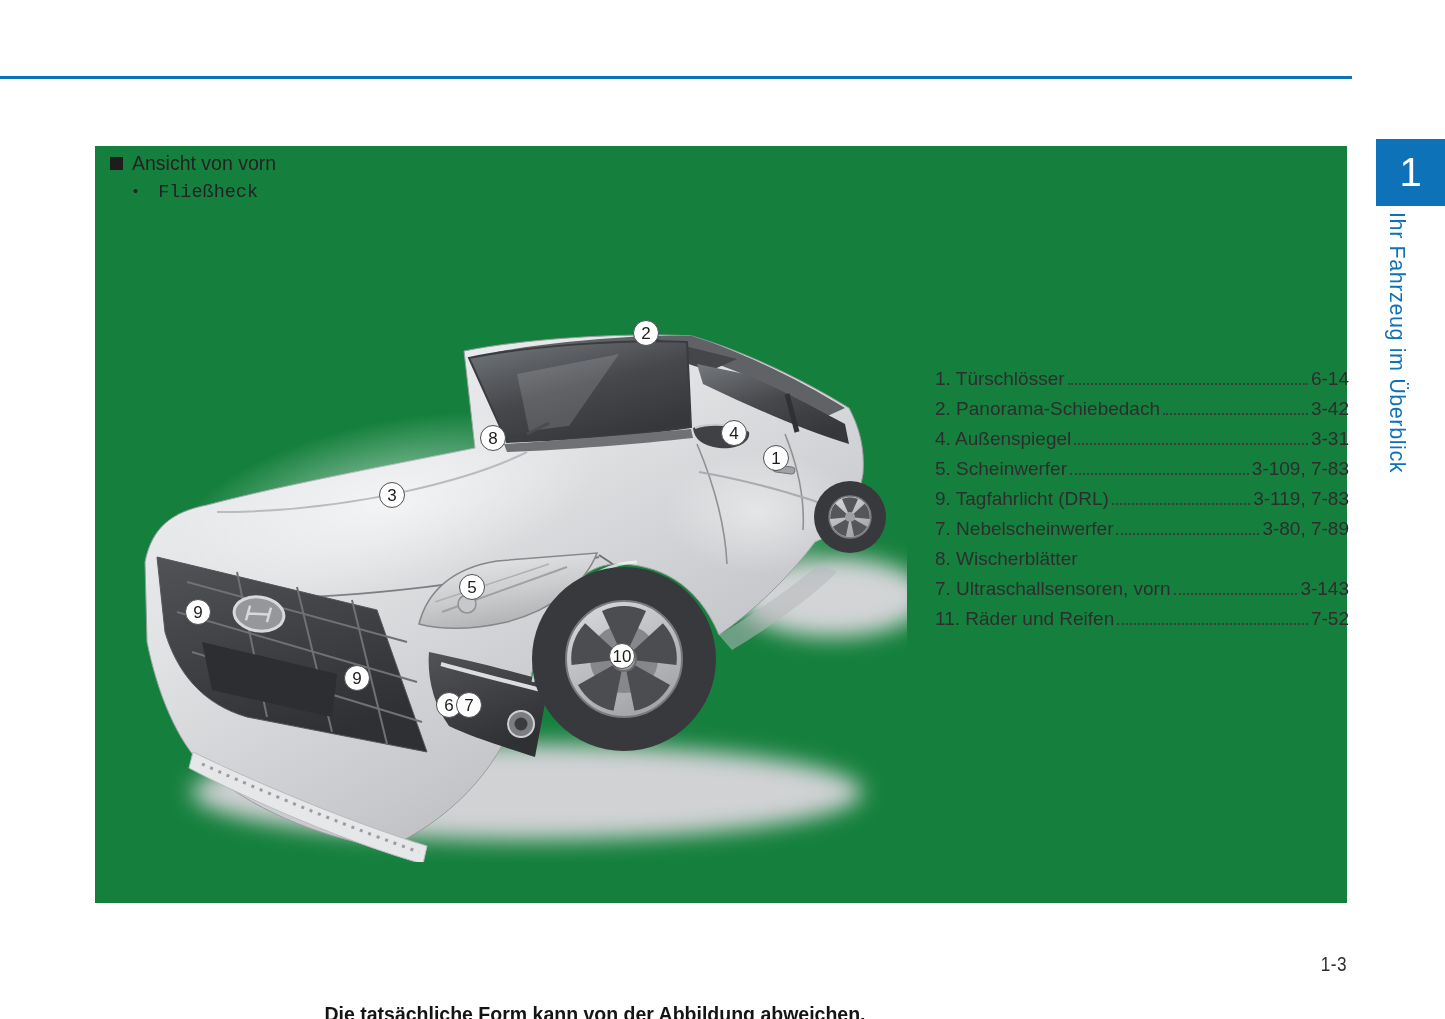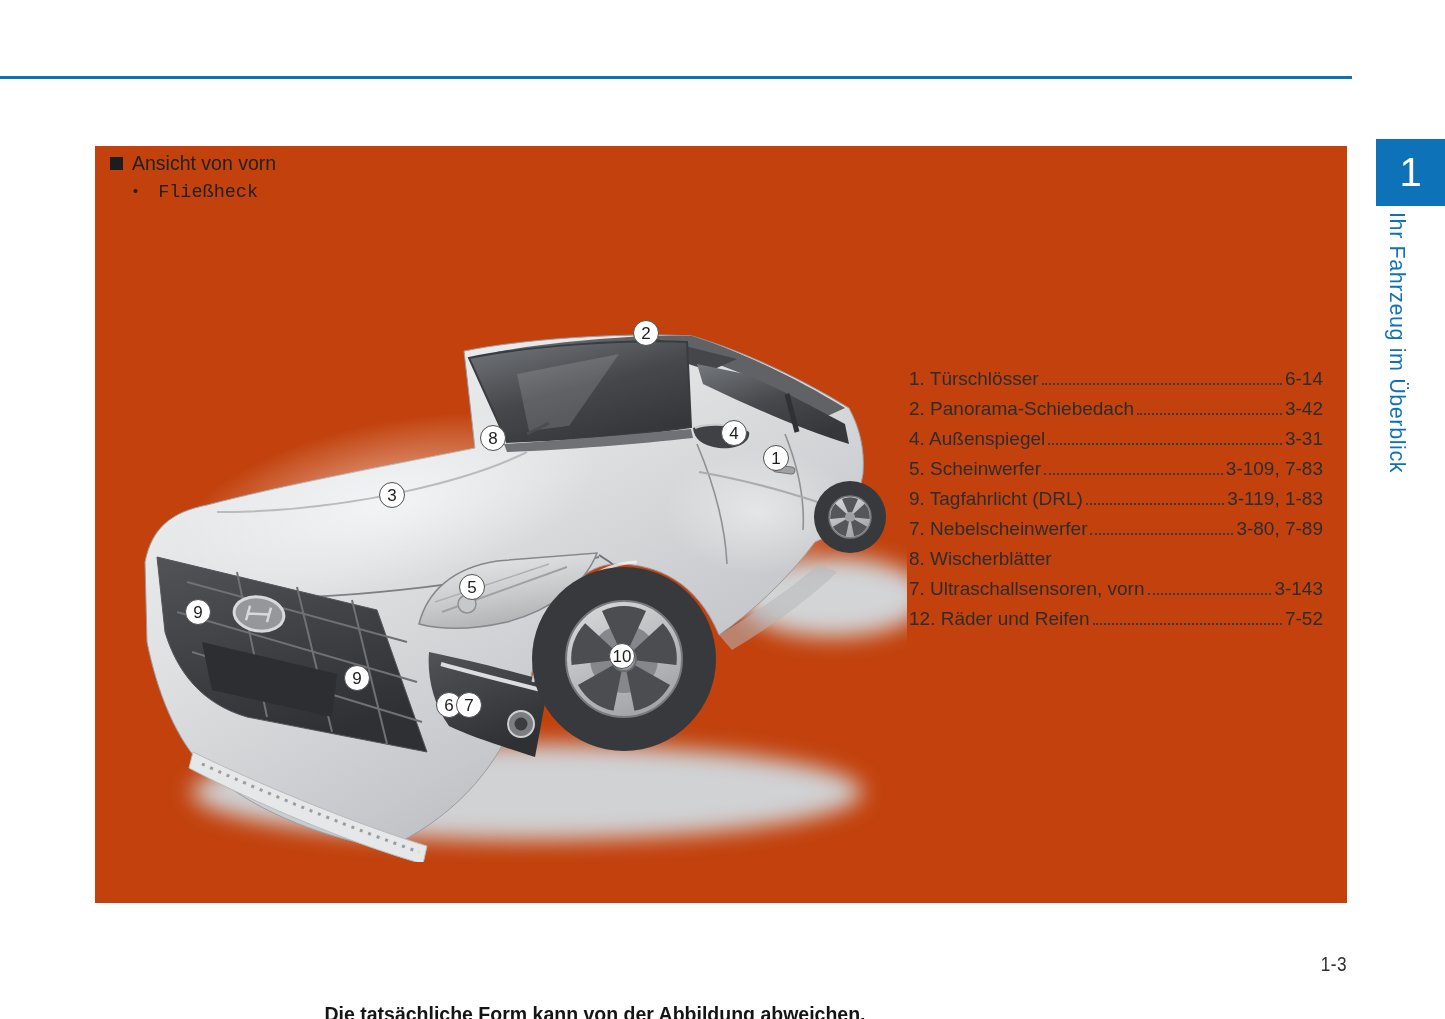--- a/index.html
+++ b/index.html
@@ -22,42 +22,42 @@
 
   .car-wrap{position:absolute;left:2px;top:66px;width:810px;height:650px;}
 
   .callout{position:absolute;width:26px;height:26px;border-radius:50%;background:#ffffff;
     border:1.6px solid #4f4f4f;color:#1d1d1d;font-size:17px;line-height:25px;text-align:center;
     box-sizing:border-box;z-index:5;}
 
   .fig-caption{position:absolute;left:120px;top:857px;width:760px;text-align:center;
     font-size:19.5px;font-weight:700;color:#151515;}
 
-  .toc{position:absolute;left:909px;top:368px;width:414px;z-index:6;}
+  .toc{position:absolute;left:935px;top:368px;width:414px;z-index:6;}
   .toc-row{display:flex;align-items:baseline;height:30px;font-size:19px;color:#2d2d2d;white-space:nowrap;}
   .toc-row.sub{padding-left:23px;}
   .toc-leader{flex:1 1 auto;border-bottom:2.2px dotted #3c3c3c;margin:0 3px 4px 3px;min-width:10px;}
   .toc-pages{flex:0 0 auto;}
 
   .page-number{position:absolute;left:1200px;top:952px;width:147px;text-align:right;
     font-size:20.5px;color:#2e2e2e;transform:scaleX(0.84);transform-origin:100% 50%;letter-spacing:0.5px;}
 </style>
 </head>
 <body>
 
 <div id="page">
 
   <div class="top-rule accent-bg" style="background: rgb(14, 114, 184);"></div>
 
   <div class="chapter-tab accent-bg" style="background: rgb(14, 114, 184);">
     <span>1</span>
   </div>
   <div class="chapter-title-vert accent-fg" style="color: rgb(14, 114, 184);">Ihr Fahrzeug im Überblick</div>
 
-  <div class="figure-panel" style="background: #c2410c;">
+  <div class="figure-panel" style="background: #15803d;">
 
     <div class="fig-header">
       <span class="sq-marker"></span>
       <span>Ansicht von vorn</span>
     </div>
     <div class="fig-variant">
       <span class="bullet">•</span>
       <span>Fließheck</span>
     </div>
 
@@ -253,37 +253,37 @@
         <span class="toc-pages">3-31</span>
       </div>
       <div class="toc-row">
         <span>5. Scheinwerfer</span>
         <span class="toc-leader"></span>
         <span class="toc-pages">3-109, 7-83</span>
       </div>
       <div class="toc-row">
         <span>9. Tagfahrlicht (DRL)</span>
         <span class="toc-leader"></span>
-        <span class="toc-pages">3-119, 1-83</span>
+        <span class="toc-pages">3-119, 7-83</span>
       </div>
       <div class="toc-row">
         <span>7. Nebelscheinwerfer</span>
         <span class="toc-leader"></span>
         <span class="toc-pages">3-80, 7-89</span>
       </div>
       <div class="toc-row">
         <span>8. Wischerblätter</span>
       </div>
       <div class="toc-row">
         <span>7. Ultraschallsensoren, vorn</span>
         <span class="toc-leader"></span>
         <span class="toc-pages">3-143</span>
       </div>
       <div class="toc-row">
-        <span>12. Räder und Reifen</span>
+        <span>11. Räder und Reifen</span>
         <span class="toc-leader"></span>
         <span class="toc-pages">7-52</span>
       </div>
     </div>
 
   <div class="page-number">1-3</div>
 
 </div>
 
 </body></html>

